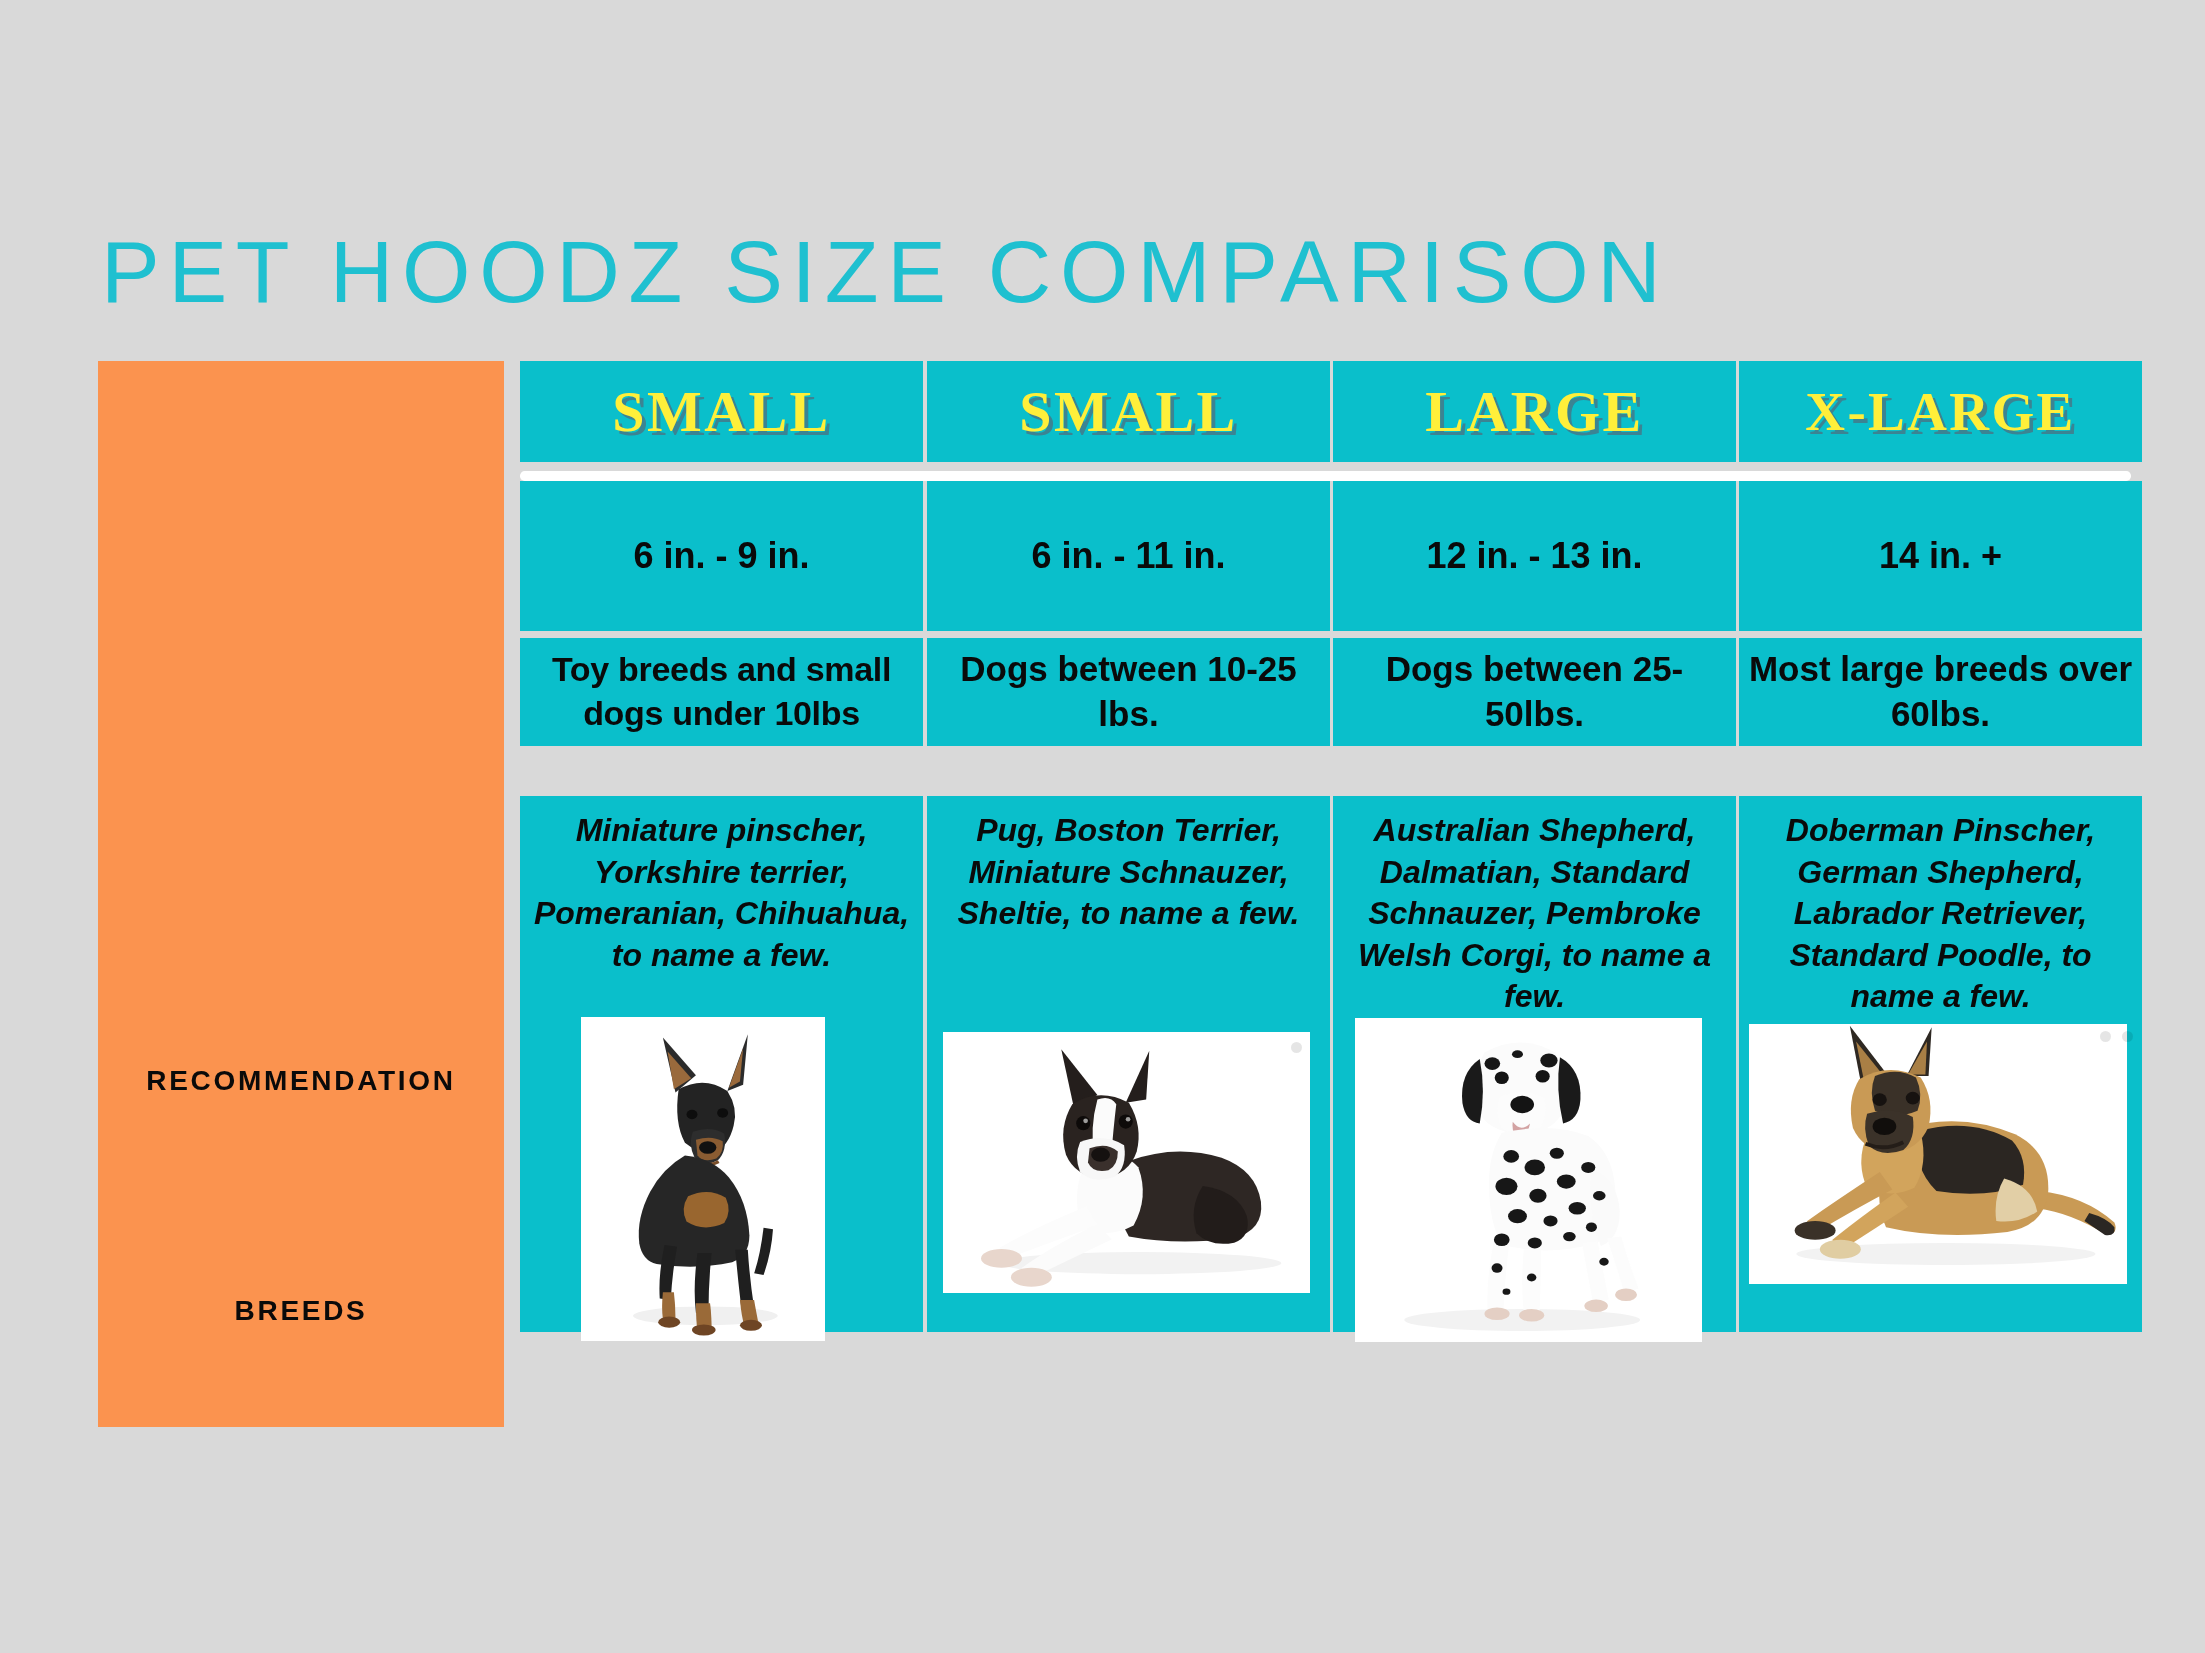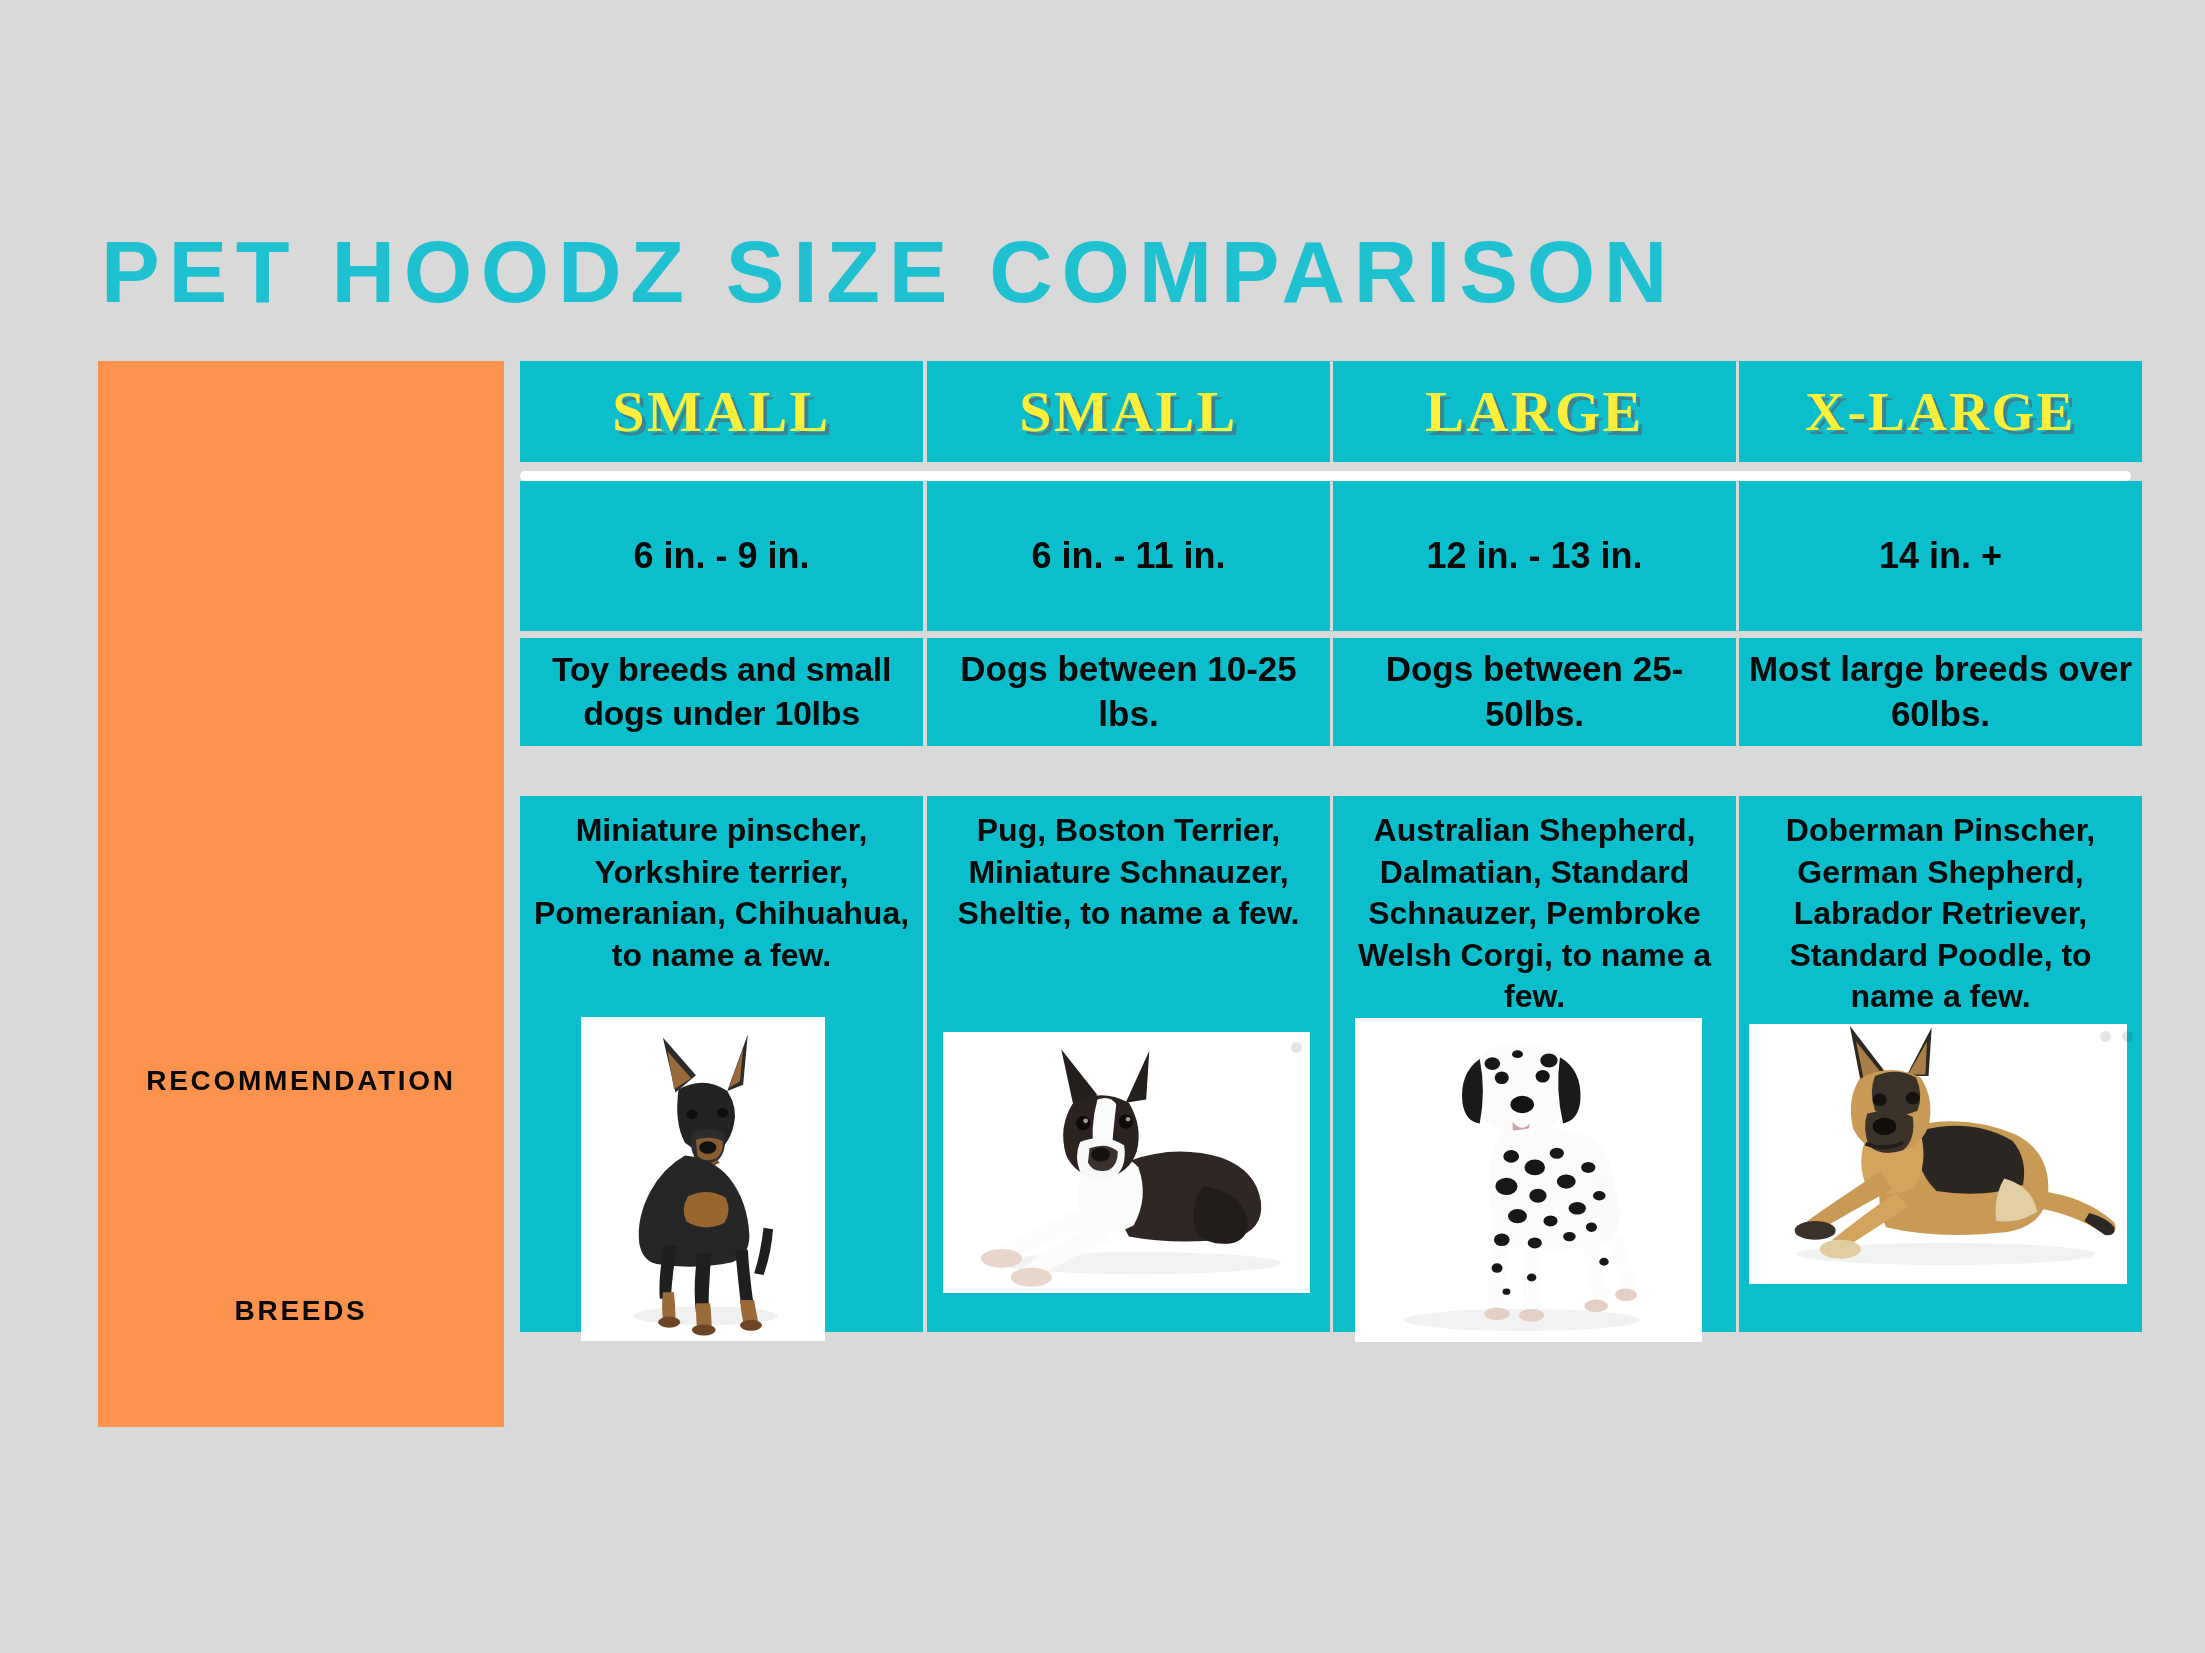--- a/index.html
+++ b/index.html
@@ -9,21 +9,21 @@
     font-family:"Liberation Sans",sans-serif;
     overflow:hidden;
   }
   .page{position:relative;width:2205px;height:1654px;}
 
   
   .title{
     position:absolute;
     left:101px; top:228px;
     font-size:88px;
-    font-weight:700;
+    font-weight:400;
     letter-spacing:8.7px;
     color:#1fc0d0;
     white-space:nowrap;
     line-height:1;
     font-family:"Liberation Sans",sans-serif;
     text-align:center;
   }
 
   
   .table{
@@ -129,20 +129,21 @@
     line-height:1.28;
     text-align:center;
     display:block;
   }
   .rec.tight span{ font-size:34px; letter-spacing:-0.3px; }
 
   
   .breeds{
     top:435px; height:536px;
     padding:14px 11px 0 11px;
+    font-style:italic;
   }
   .breedtext{
     color:#0a0a0a;
     font-weight:700;
     font-size:32px;
     line-height:1.30;
     text-align:center;
     display:block;
   }
 

